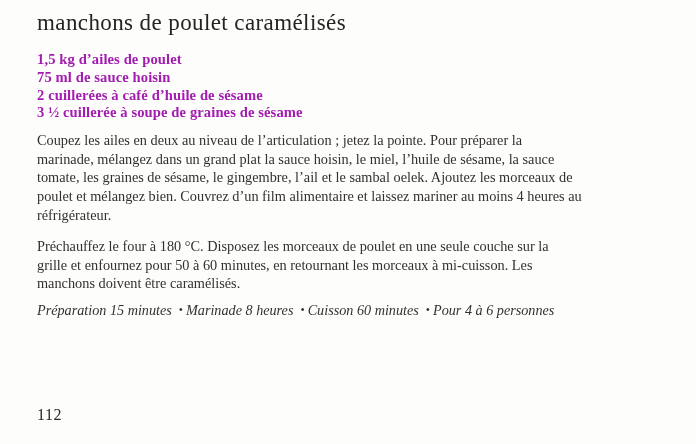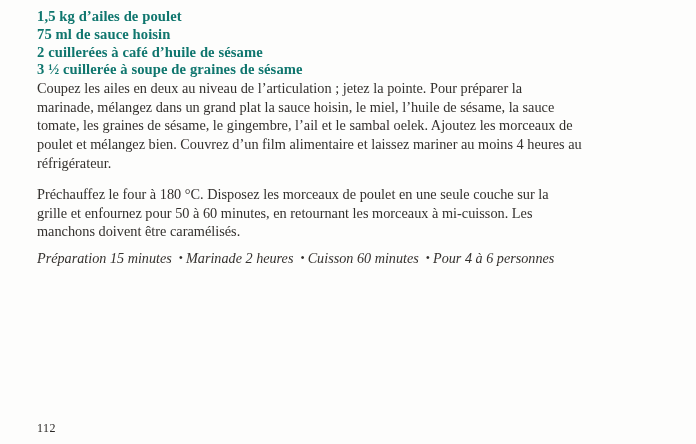--- a/index.html
+++ b/index.html
@@ -25,71 +25,72 @@
     font-weight: 400;
     letter-spacing: 0.4px;
     color: #262422;
     margin-top: 2px;
     margin-bottom: 15px;
   }
   .ingredients-list {
     font-size: 14.6px;
     font-weight: 700;
     line-height: 17.8px;
-    color: #0f766e;
+    color: #a21caf;
     letter-spacing: 0.1px;
   }
   .instructions {
     width: 545px;
     font-size: 14.3px;
     line-height: 18.6px;
     color: #33302d;
   }
-  .instructions p.para-1 { }
+  .instructions p.para-1 { margin-top: 9px; }
   .instructions p.para-2 { margin-top: 13px; }
   .recipe-meta {
     margin-top: 9px;
     font-style: italic;
     font-size: 14.2px;
     color: #34312e;
     white-space: nowrap;
   }
   .recipe-meta .sep {
     display: inline-block;
     margin: 0 3px 0 7px;
     font-style: normal;
     font-size: 12px;
     vertical-align: 1px;
   }
   .page-number {
     position: absolute;
     left: 37px;
-    bottom: 8px;
-    font-size: 12px;
+    bottom: 20px;
+    font-size: 16px;
     color: #2a2826;
     letter-spacing: 0.5px;
   }
 </style>
 </head>
 <body>
 
 <div class="page">
 
+  <h1 class="recipe-title">manchons de poulet caramélisés</h1>
 
   <div class="ingredients-list">
     <div>1,5 kg d’ailes de poulet</div>
     <div>75 ml de sauce hoisin</div>
     <div>2 cuillerées à café d’huile de sésame</div>
     <div>3 ½ cuillerée à soupe de graines de sésame</div>
   </div>
 
   <div class="instructions">
     <p class="para-1">Coupez les ailes en deux au niveau de l’articulation ; jetez la pointe. Pour préparer la marinade, mélangez dans un grand plat la sauce hoisin, le miel, l’huile de sésame, la sauce tomate, les graines de sésame, le gingembre, l’ail et le sambal oelek. Ajoutez les morceaux de poulet et mélangez bien. Couvrez d’un film alimentaire et laissez mariner au moins 4 heures au réfrigérateur.</p>
     <p class="para-2">Préchauffez le four à 180 °C. Disposez les morceaux de poulet en une seule couche sur la grille et enfournez pour 50 à 60 minutes, en retournant les morceaux à mi-cuisson. Les manchons doivent être caramélisés.</p>
   </div>
 
   <div class="recipe-meta">
-    <span>Préparation 15 minutes</span><span class="sep">•</span><span>Marinade 2 heures</span><span class="sep">•</span><span>Cuisson 60 minutes</span><span class="sep">•</span><span>Pour 4 à 6 personnes</span>
+    <span>Préparation 15 minutes</span><span class="sep">•</span><span>Marinade 8 heures</span><span class="sep">•</span><span>Cuisson 60 minutes</span><span class="sep">•</span><span>Pour 4 à 6 personnes</span>
   </div>
 
   <div class="page-number">112</div>
 
 </div>
 
 </body></html>

